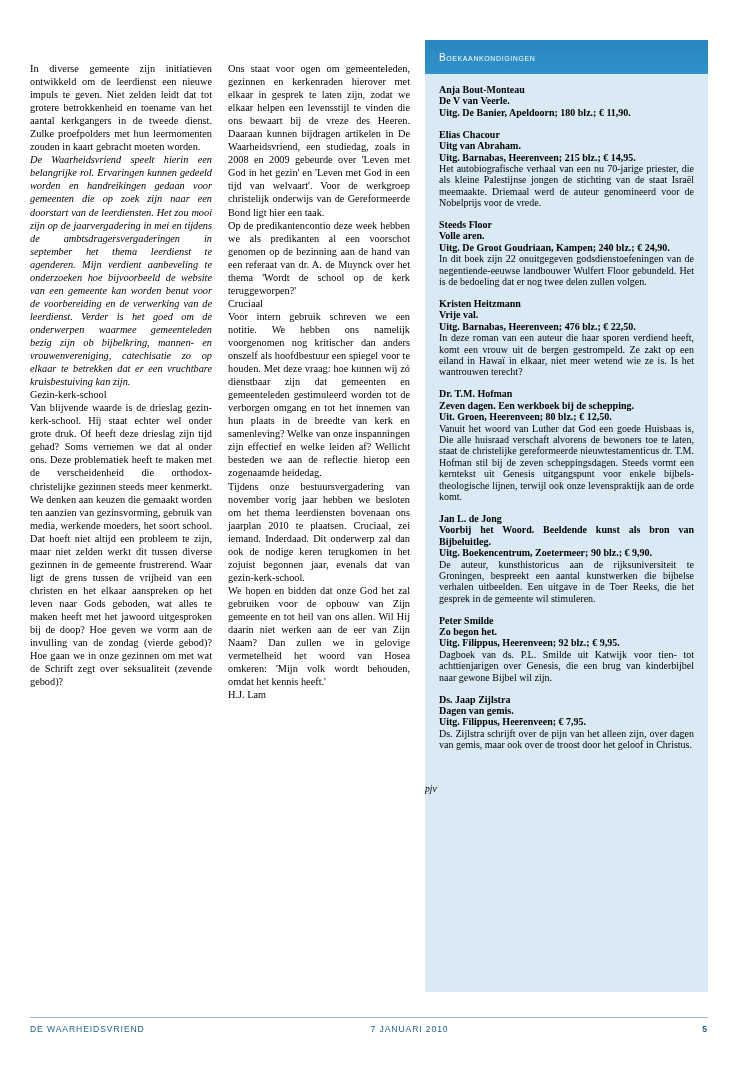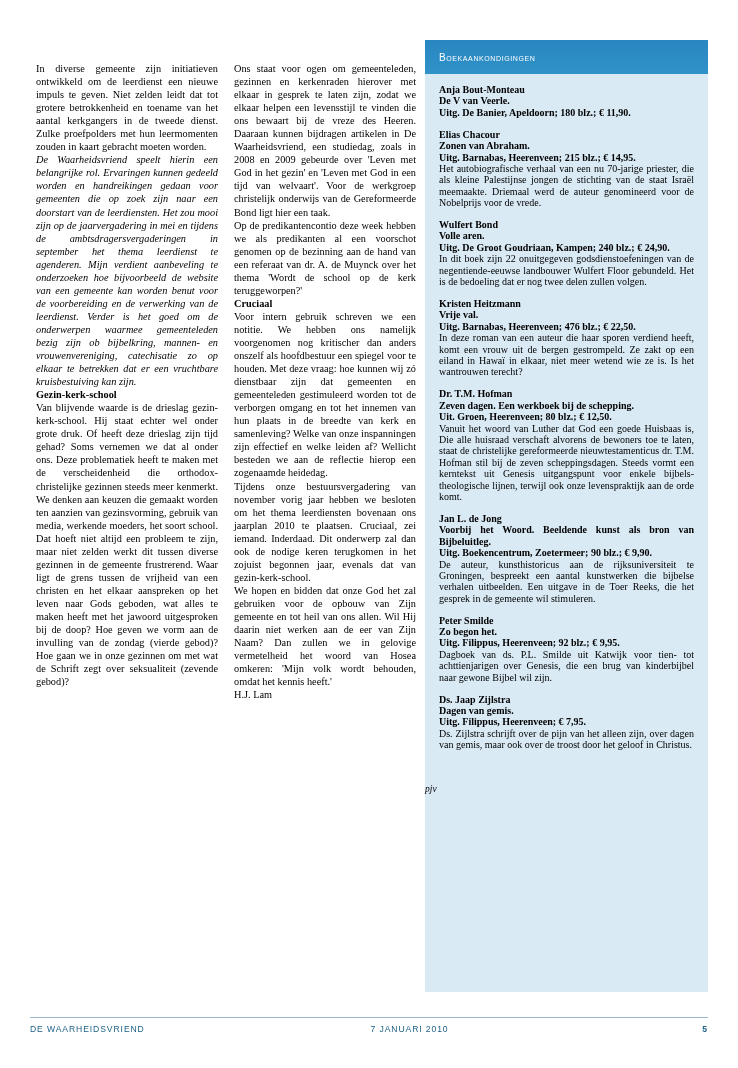--- a/index.html
+++ b/index.html
@@ -26,29 +26,28 @@
     width: 678px;
     height: 930px;
   }
   .col {
     position: absolute;
     top: 0;
     font-size: 10.3px;
     line-height: 13.05px;
     text-align: justify;
     hyphens: auto;
-    margin-left: 6px;
   }
   .col p { margin: 0; text-indent: 0; }
   .col p + p { margin-top: 0; }
   .col-1 { left: 0px;   width: 182px; }
   .col-2 { left: 198px; width: 182px; }
 
   .subhead {
-    font-weight: bold;
+    font-weight: normal;
     margin-top: 11px;
     margin-bottom: 0;
   }
   .ital { font-style: italic; }
   .signature {
     text-align: left;
     font-weight: normal;
     margin-top: 11px;
   }
 
@@ -146,27 +145,27 @@
     <div class="sidebar-body">
 
       <div class="entry">
         <div class="author">Anja Bout-Monteau</div>
         <div class="title">De V van Veerle.</div>
         <div class="pub">Uitg. De Banier, Apeldoorn; 180 blz.; € 11,90.</div>
       </div>
 
       <div class="entry">
         <div class="author">Elias Chacour</div>
-        <div class="title">Zonen van Abraham.</div>
+        <div class="title">Uitg van Abraham.</div>
         <div class="pub">Uitg. Barnabas, Heerenveen; 215 blz.; € 14,95.</div>
         <div class="desc">Het autobiografische verhaal van een nu 70-jarige priester, die als kleine Palestijnse jongen de stichting van de staat Israël meemaakte. Driemaal werd de auteur genomineerd voor de Nobelprijs voor de vrede.</div>
       </div>
 
       <div class="entry">
-        <div class="author">Wulfert Bond</div>
+        <div class="author">Steeds Floor</div>
         <div class="title">Volle aren.</div>
         <div class="pub">Uitg. De Groot Goudriaan, Kampen; 240 blz.; € 24,90.</div>
         <div class="desc">In dit boek zijn 22 onuitgegeven godsdienstoefeningen van de negentiende-eeuwse landbouwer Wulfert Floor gebundeld. Het is de bedoeling dat er nog twee delen zullen volgen.</div>
       </div>
 
       <div class="entry">
         <div class="author">Kristen Heitzmann</div>
         <div class="title">Vrije val.</div>
         <div class="pub">Uitg. Barnabas, Heerenveen; 476 blz.; € 22,50.</div>
         <div class="desc">In deze roman van een auteur die haar sporen verdiend heeft, komt een vrouw uit de bergen gestrompeld. Ze zakt op een eiland in Hawaï in elkaar, niet meer wetend wie ze is. Is het wantrouwen terecht?</div>

